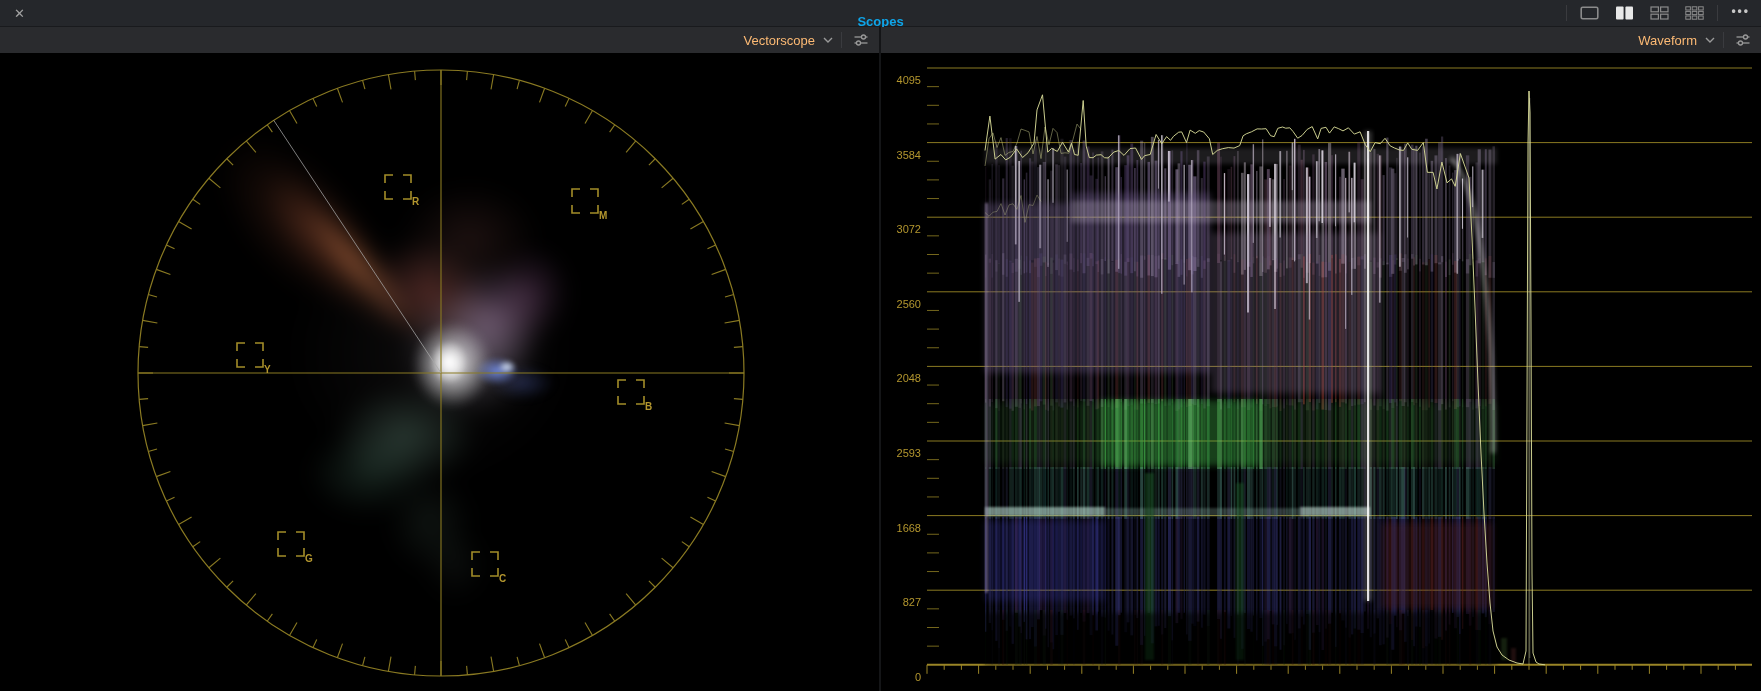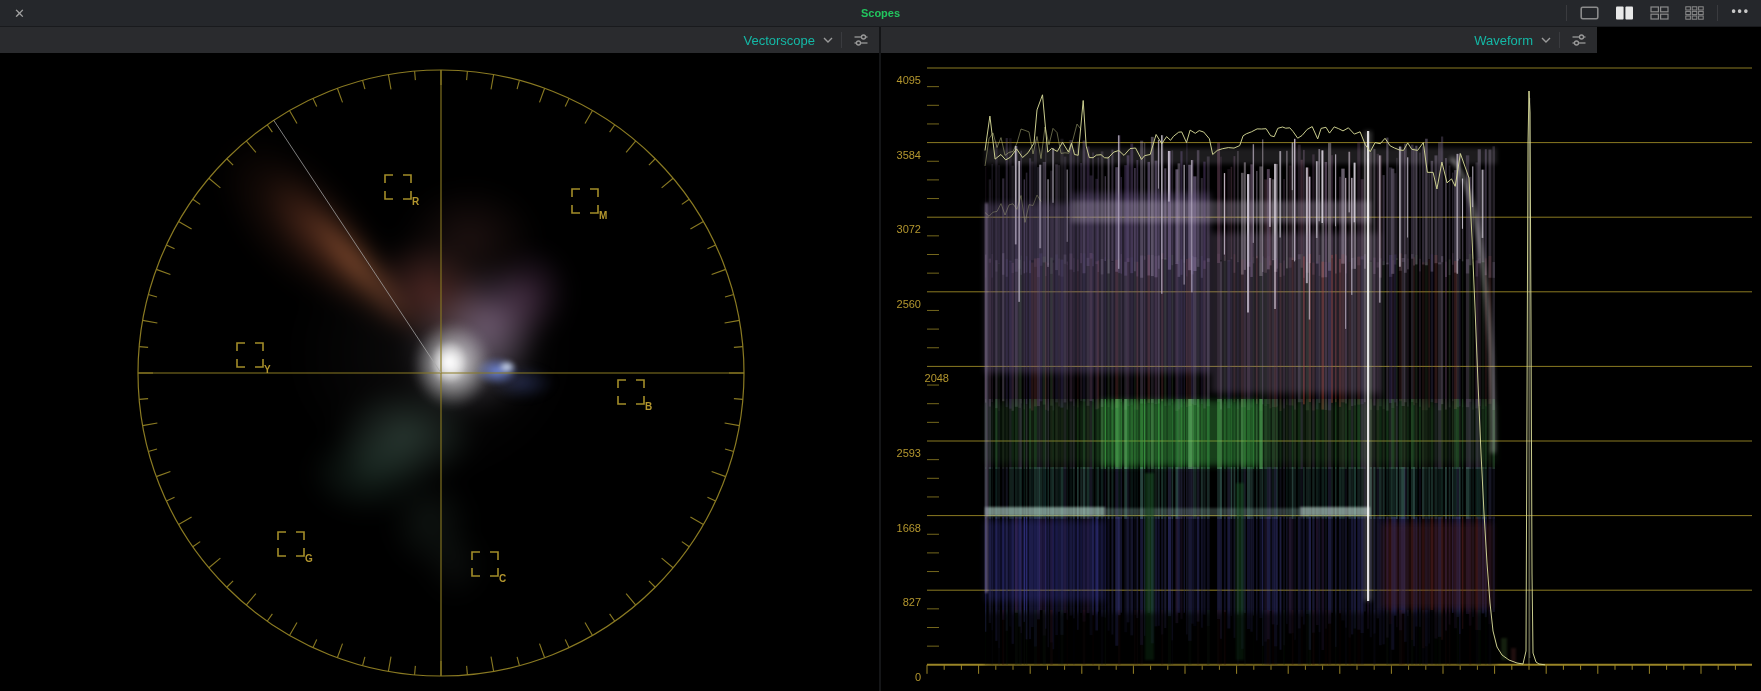--- a/index.html
+++ b/index.html
@@ -4,30 +4,30 @@
 <style>
   html,body{margin:0;padding:0;}
   body{
     width:1761px;height:691px;position:relative;overflow:hidden;
     background:#000;font-family:"Liberation Sans","DejaVu Sans",sans-serif;
     -webkit-font-smoothing:antialiased;
   }
   
   .titlebar{position:absolute;left:0;top:0;width:1761px;height:27px;background:#25272b;border-bottom:1px solid #191a1d;box-sizing:border-box;}
   .close-btn{position:absolute;left:9px;top:0;height:26px;display:flex;align-items:center;color:#a3a3a3;font-size:13px;padding:0 5px;cursor:default;}
-  .win-title{position:absolute;left:0;right:0;top:0;height:26px;display:flex;align-items:center;justify-content:center;color:#22c55e;font-size:11px;font-weight:700;pointer-events:none;}
+  .win-title{position:absolute;left:0;right:0;top:8px;height:26px;display:flex;align-items:center;justify-content:center;color:#0ea5e9;font-size:13px;font-weight:700;pointer-events:none;}
   .tb-right{position:absolute;right:8px;top:0;height:26px;display:flex;align-items:center;gap:10px;}
   .sep-v{width:1px;height:16px;background:#3a3b3f;}
   .icon-btn{display:flex;align-items:center;justify-content:center;padding:2px 3px;}
   .more-btn{color:#c7c7c7;font-size:12px;letter-spacing:2px;padding:0 3px 4px 3px;font-weight:700;}
   
   .toolbar{position:absolute;top:27px;height:26px;background:#2a2b2e;display:flex;align-items:center;justify-content:flex-end;box-sizing:border-box;padding-right:7px;gap:8px;}
   .toolbar.left{left:0;width:879px;}
-  .toolbar.right{left:881px;width:716px;}
-  .dd{display:flex;align-items:center;gap:8px;color:#14b8a6;font-size:13px;cursor:default;}
+  .toolbar.right{left:881px;width:880px;}
+  .dd{display:flex;align-items:center;gap:8px;color:#fdba74;font-size:13px;cursor:default;}
   .divider{position:absolute;left:879px;top:27px;width:2px;height:664px;background:#141517;}
   
   .panel{position:absolute;top:53px;height:638px;background:#000;overflow:hidden;}
   .panel.vs{left:0;width:879px;}
   .panel.wf{left:881px;width:880px;}
   .vs-layer{position:absolute;inset:0;}
   .vs-soft{filter:blur(10px);}
   .vs-mid{filter:blur(4px);}
   .vs-sharp{filter:blur(2px);}
   .blob{position:absolute;border-radius:50%;mix-blend-mode:screen;}
@@ -1319,19 +1319,19 @@
         <polyline points="104.0,159.5 108.0,163.2 112.0,159.2 116.0,158.4 120.0,150.6 124.0,162.0 128.0,151.9 132.0,150.8 136.0,156.4 140.0,142.5 144.0,169.4 148.0,151.7 152.0,152.5 156.0,142.1 160.0,148.4" fill="none" stroke="#d4d795" stroke-width="1" opacity="0.3"></polyline>
         <line x1="648" y1="38" x2="648" y2="611.8" stroke="#bdbf86" stroke-width="1" opacity="0.55"></line>
         <line x1="648.8" y1="45" x2="648.8" y2="605" stroke="#e8e8d0" stroke-width="1" opacity="0.3"></line>
       </g>
     </svg>
   <div id="wf-labels">
       <div class="wf-label" style="top: 15px;">4095</div>
       <div class="wf-label" style="top: 89.6px;">3584</div>
       <div class="wf-label" style="top: 164.2px;">3072</div>
       <div class="wf-label" style="top: 238.8px;">2560</div>
-      <div class="wf-label" style="top: 313.4px; padding-left: 28px;">2048</div>
+      <div class="wf-label" style="top: 313.4px;">2048</div>
       <div class="wf-label" style="top: 388px;">2593</div>
       <div class="wf-label" style="top: 462.6px;">1668</div>
       <div class="wf-label" style="top: 537.2px;">827</div>
       <div class="wf-label" style="top: 611.8px;">0</div>
     </div>
 </div>
 
 </body></html>

